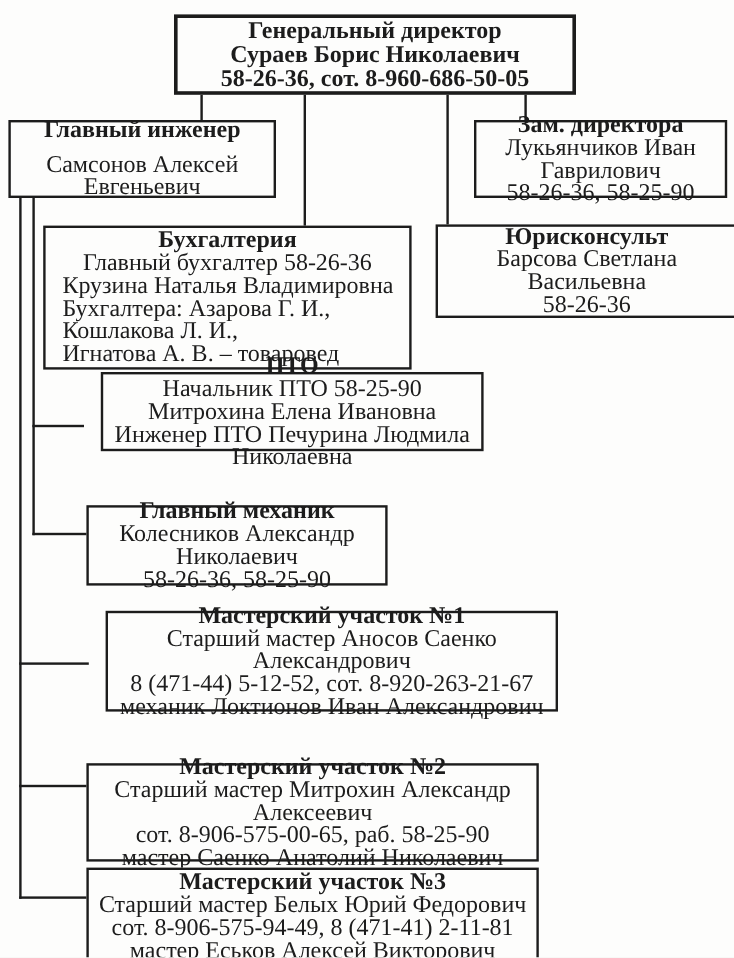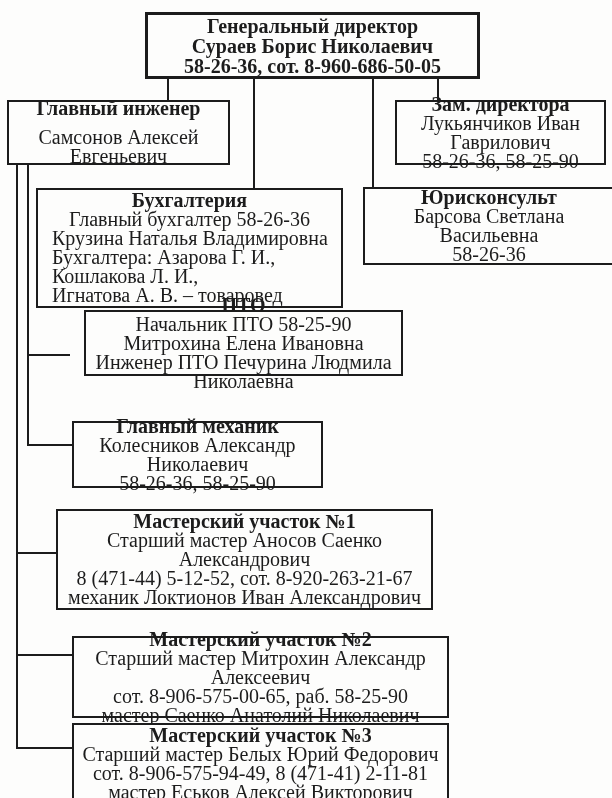--- a/index.html
+++ b/index.html
@@ -30,21 +30,21 @@
   .box .line.left { text-align: left; padding-left: 10px; }
 
   
   .b-gd   { left:145px; top:12px;  width:335px; height:67px; border-width:3px; line-height:20px; }
   .b-ce   { left:7px;   top:100px; width:223px; height:65px;gap:10px; }
   .b-dd   { left:395px; top:100px; width:211px; height:65px; }
   .b-acct { left:36px;  top:188px; width:307px; height:120px; }
   .b-law  { left:363px; top:187px; width:252px; height:78px; }
   .b-pto  { left:84px;  top:310px; width:319px; height:66px; }
   .b-mech { left:72px;  top:421px; width:251px; height:67px; }
-  .b-w1   { left:56px;  top:509px; width:377px; height:101px; }
+  .b-w1   { left:88px;  top:509px; width:377px; height:84px; }
   .b-w2   { left:72px;  top:612px; width:377px; height:82px;margin-top:24px; }
   .b-w3   { left:72px;  top:723px; width:377px; height:81px; }
 
   
   .conn { position: absolute; background: #1c1c1c; }
   .c-ge    { left:167px; top:78px;  width:2px;  height:23px; }
   .c-acct  { left:253px; top:78px;  width:2px;  height:111px; }
   .c-law   { left:372px; top:78px;  width:2px;  height:110px; }
   .c-dd    { left:437px; top:78px;  width:2px;  height:23px; }
   .c-spine-outer { left:16px; top:164px; width:2px; height:585px; }

